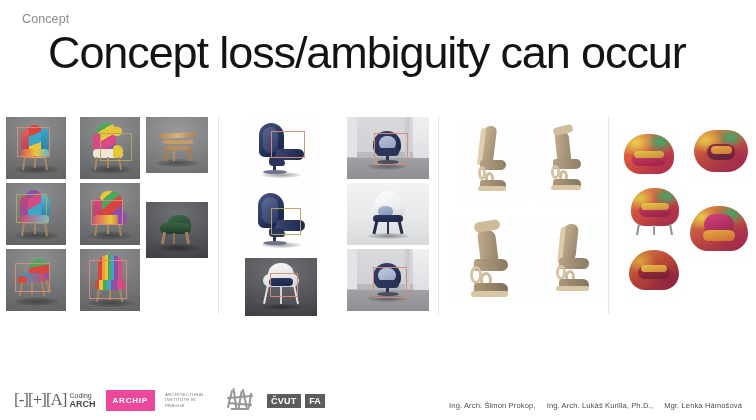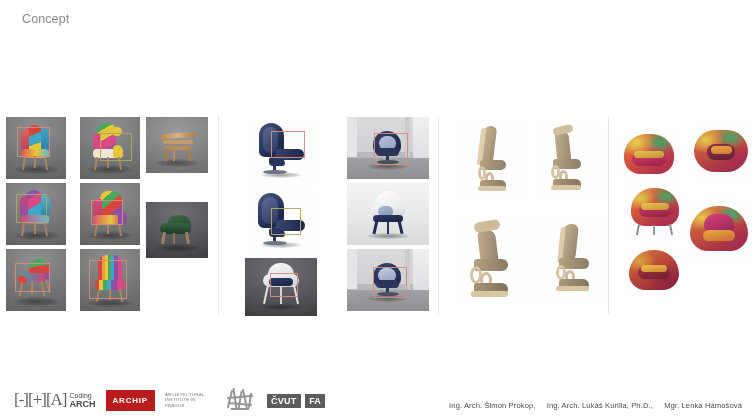--- a/index.html
+++ b/index.html
@@ -80,21 +80,21 @@
   .footer { position: absolute; left: 0; bottom: 0; width: 756px; height: 46px; }
   .logos { position: absolute; left: 14px; bottom: 7px; display: flex; align-items: center; gap: 10px; }
 
   .logo-coding { display: flex; align-items: center; gap: 3px; }
   .brackets { display: flex; align-items: center; gap: 1px; color: #5f5f5f; font-size: 17px; letter-spacing: -1px; font-family: "Liberation Serif", serif; }
   .coding-txt { line-height: 8.5px; color: #4a4a4a; }
   .coding-txt .l1 { font-size: 7px; display: block; }
   .coding-txt .l2 { font-size: 9px; font-weight: bold; display: block; }
 
   .logo-archip {
-    background: #b91c1c; color: #ffffff; font-size: 8px; font-weight: bold;
+    background: #ec4899; color: #ffffff; font-size: 8px; font-weight: bold;
     letter-spacing: .8px; padding: 6px 7px; line-height: 9px;
   }
   .logo-ai { color: #7d7d7d; font-size: 4.4px; line-height: 5.4px; letter-spacing: .2px; }
   .seal {
     width: 34px; height: 26px; position: relative; overflow: hidden;
     opacity: .72;
   }
   .seal span { position: absolute; background: #6e6e6e; }
   .logo-cvut { line-height: 0; }
   .logo-cvut .b1 {
@@ -111,20 +111,21 @@
   }
   .credits span { margin-right: 9px; }
   .credits span:last-child { margin-right: 0; }
 </style>
 </head>
 <body>
 
 <div class="slide">
 
   <div class="eyebrow">Concept</div>
+  <div class="title">Concept loss/ambiguity can occur</div>
 
   <div class="gallery">
 
     <div class="divider" style="left:218px"></div>
     <div class="divider" style="left:438px"></div>
     <div class="divider" style="left:608px"></div>
 
     <div class="group">
 
       <div class="thumb bg-studio" style="left:6px;top:5px;width:60px;height:62px">

